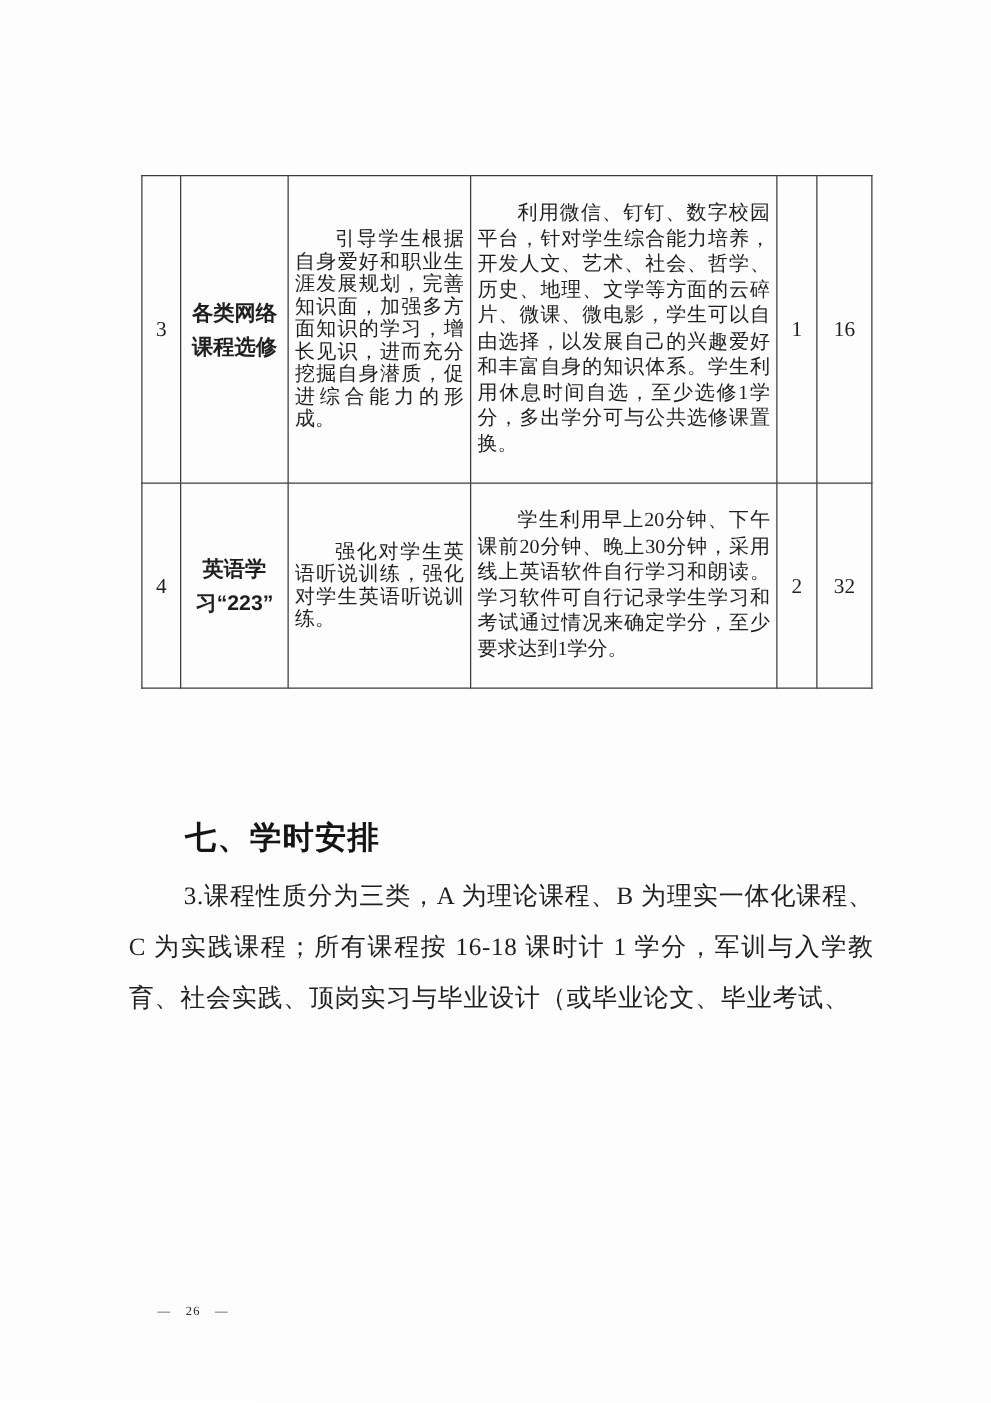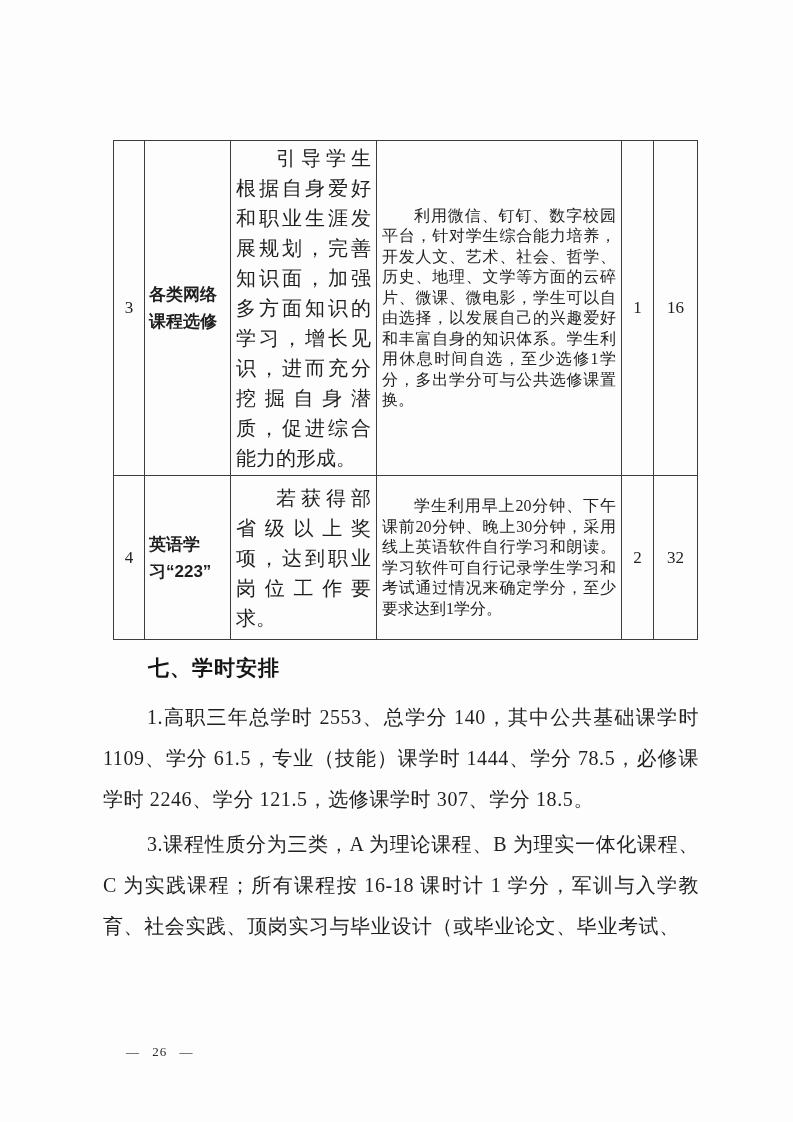--- a/index.html
+++ b/index.html
@@ -23,30 +23,30 @@
     table-layout: fixed;
   }
   table.credit-table td {
     border: 1px solid #3d3d3d;
     color: #1f1f1f;
     vertical-align: middle;
     overflow: hidden;
   }
   td.c-no   { text-align: center; font-size: 17px; }
   td.c-name {
-    text-align: left;
+    text-align: center;
     font-family: "Liberation Sans", "DejaVu Sans", sans-serif;
     font-weight: bold;
     font-size: 17px;
     line-height: 27px;
     padding: 0 4px;
   }
   td.c-obj {
-    font-size: 20px;
-    line-height: 30px;
+    font-size: 16px;
+    line-height: 18px;
     text-align: justify;
     padding: 2px 5px;
   }
   td.c-desc {
     font-size: 16px;
     line-height: 20.5px;
     text-align: justify;
     padding: 20px 5px;
   }
   td.c-num { text-align: center; font-size: 17px; }
@@ -69,23 +69,23 @@
 
   
   .section {
     position: absolute;
     left: 103px;
     top: 657px;
     width: 596px;
   }
   .section h2 {
     margin: 0 0 0 45px;
-    font-family: Liberation Mono, monospace;
+    font-family: Liberation Sans, sans-serif;
     font-weight: bold;
-    font-size: 21px;
+    font-size: 25px;
     line-height: 26px;
     letter-spacing: 1px;
     color: #151515;
   }
   .section p {
     margin: 0;
     margin-top: 14px;
     font-size: 20px;
     line-height: 41px;
     letter-spacing: 0.6px;
@@ -93,21 +93,21 @@
     text-indent: 2.2em;
     color: #1f1f1f;
   }
   .section p + p { margin-top: 4px; }
 
   
   .page-number {
     position: absolute;
     left: 126px;
     top: 1044px;
-    font-size: 13px;
+    font-size: 10px;
     letter-spacing: 1px;
     word-spacing: 8px;
     color: #2a2a2a;
   }
 </style>
 </head>
 <body>
 
 <div class="page">
 
@@ -130,32 +130,31 @@
         <td class="c-desc">
           <div class="indent2">利用微信、钉钉、数字校园平台，针对学生综合能力培养，开发人文、艺术、社会、哲学、历史、地理、文学等方面的云碎片、微课、微电影，学生可以自由选择，以发展自己的兴趣爱好和丰富自身的知识体系。学生利用休息时间自选，至少选修1学分，多出学分可与公共选修课置换。</div>
         </td>
         <td class="c-num">1</td>
         <td class="c-num">16</td>
       </tr>
       <tr class="row-course-4">
         <td class="c-no">4</td>
         <td class="c-name">英语学习“223”</td>
         <td class="c-obj">
-          <div class="indent2">若获得部省级以上奖项，达到职业岗位工作要求。</div>
+          <div class="indent2">强化对学生英语听说训练，强化对学生英语听说训练。</div>
         </td>
         <td class="c-desc">
           <div class="indent2">学生利用早上20分钟、下午课前20分钟、晚上30分钟，采用线上英语软件自行学习和朗读。学习软件可自行记录学生学习和考试通过情况来确定学分，至少要求达到1学分。</div>
         </td>
         <td class="c-num">2</td>
         <td class="c-num">32</td>
       </tr>
     </tbody>
   </table>
 
   <div class="section">
     <h2>七、学时安排</h2>
-    <p>1.高职三年总学时 2553、总学分 140，其中公共基础课学时 1109、学分 61.5，专业（技能）课学时 1444、学分 78.5，必修课学时 2246、学分 121.5，选修课学时 307、学分 18.5。</p>
     <p>3.课程性质分为三类，A 为理论课程、B 为理实一体化课程、C 为实践课程；所有课程按 16-18 课时计 1 学分，军训与入学教育、社会实践、顶岗实习与毕业设计（或毕业论文、毕业考试、</p>
   </div>
 
   <div class="page-number">— 26 —</div>
 
 </div>
 
 </body></html>

